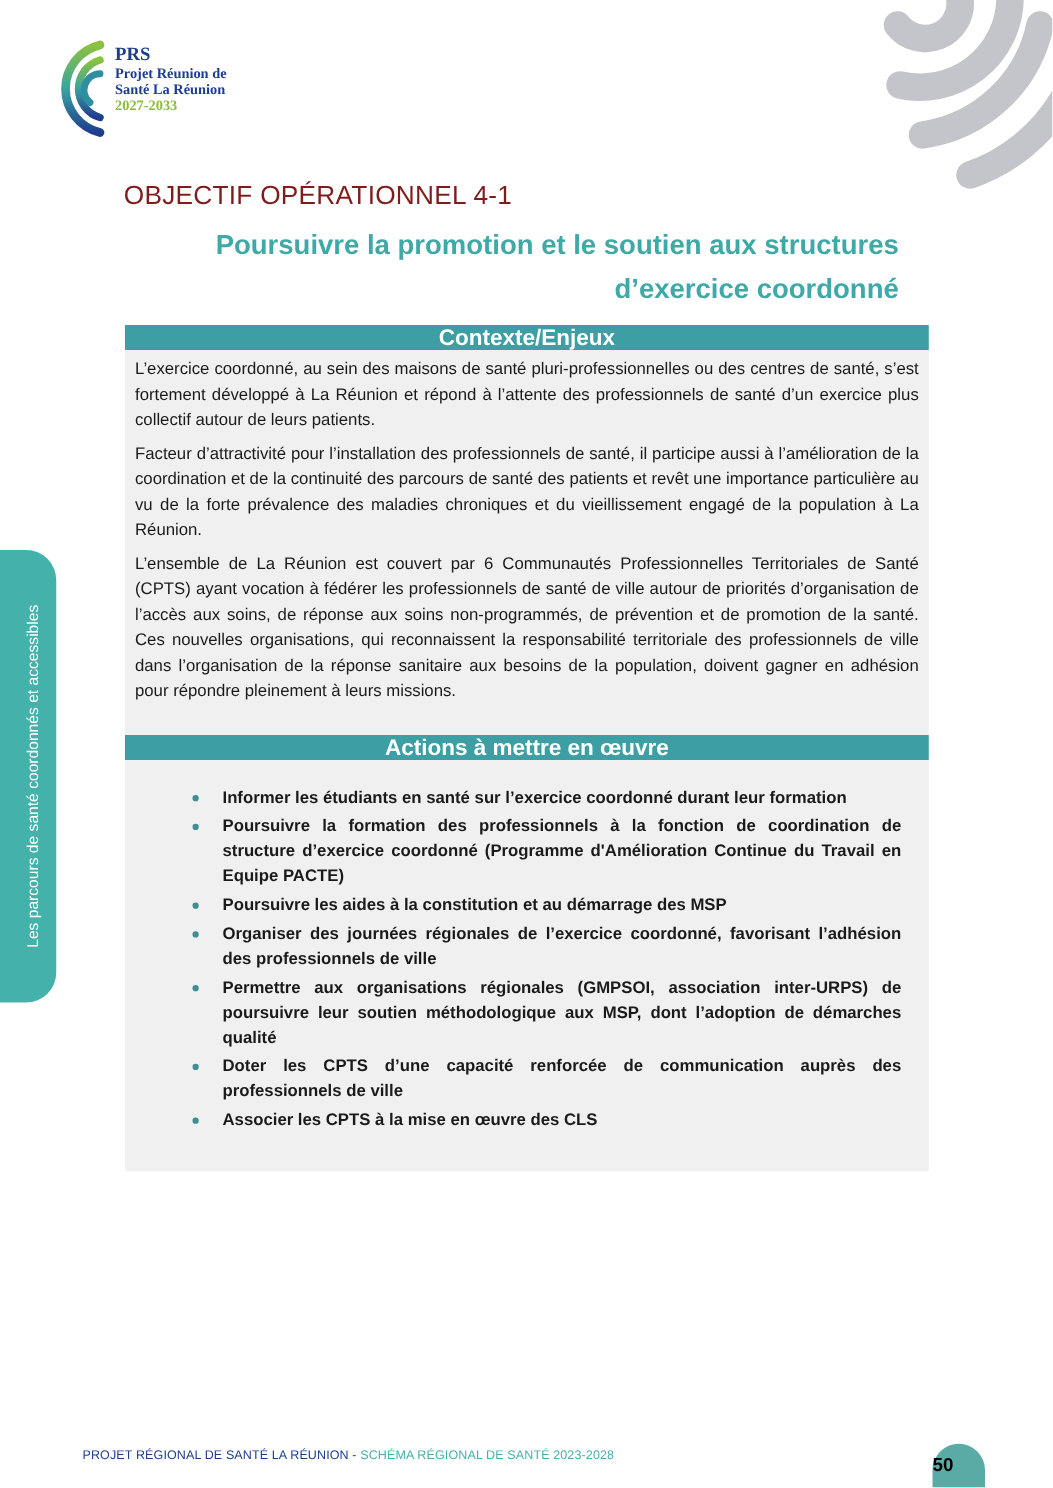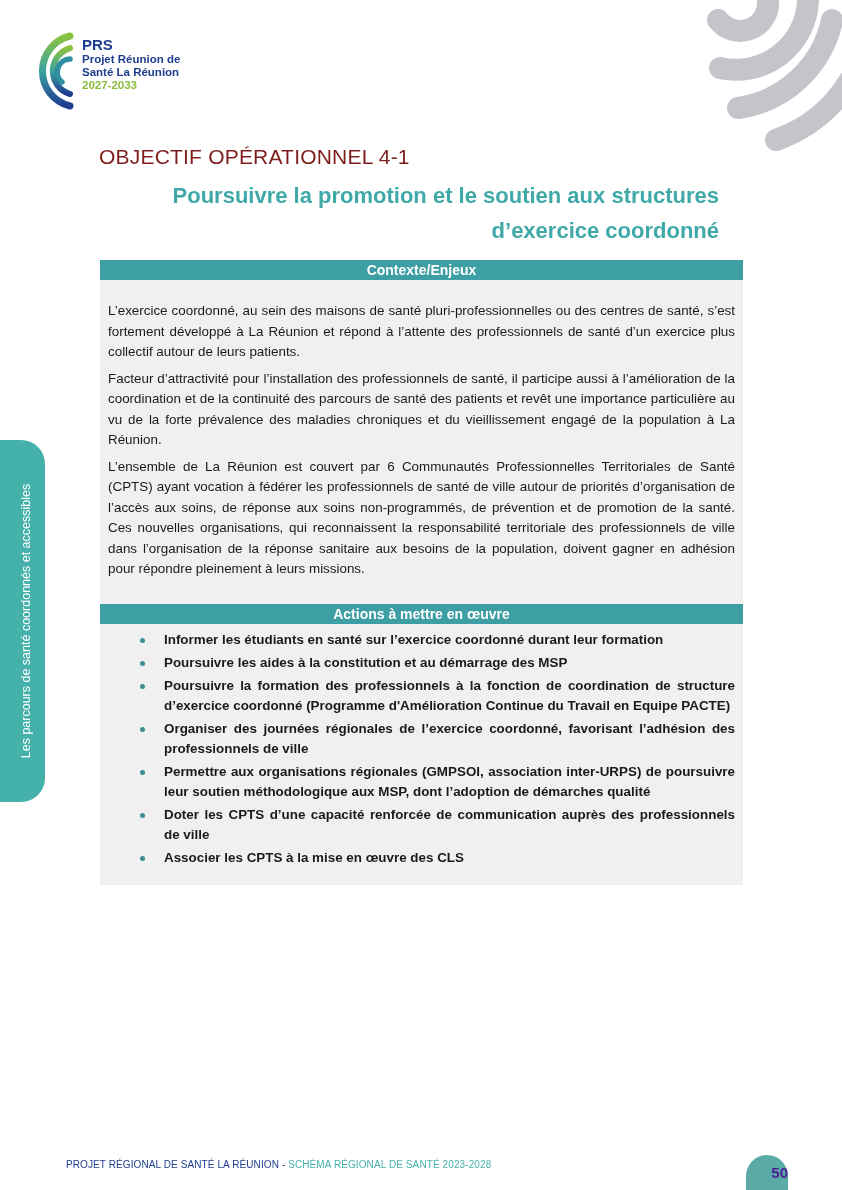--- a/index.html
+++ b/index.html
@@ -2,21 +2,21 @@
 <html><head>
   <meta charset="utf-8">
   <style>
     html, body { margin: 0; padding: 0; }
     body {
       width: 842px; height: 1190px; position: relative; overflow: hidden;
       background: #ffffff;
       font-family: "Liberation Sans", sans-serif;
       color: #1a1a1a;
     }
-    .logo { position: absolute; left: 20px; top: 28px; width: 190px; height: 84px; }
+    .logo { position: absolute; left: 30px; top: 28px; width: 190px; height: 84px; font-family: Liberation Serif, serif; }
     .logo svg { position: absolute; left: 0; top: 0; }
     .logo-text { position: absolute; left: 62px; top: 8px; line-height: 13px; }
     .logo-prs { font-weight: bold; color: #1e3d8f; font-size: 15px; line-height: 17px; }
     .logo-line { color: #1e3d8f; font-size: 11.5px; font-weight: bold; }
     .logo-years { color: #8bbd3c; font-size: 11.5px; font-weight: bold; }
 
     .corner-deco { position: absolute; right: 0; top: 0; }
 
     .obj-kicker {
       position: absolute; left: 99px; top: 145px;
@@ -26,28 +26,28 @@
       position: absolute; left: 99px; top: 178px; width: 620px;
       font-size: 22px; font-weight: bold; color: #3fa9a8; line-height: 35px; text-align: right;
     }
 
     .panel {
       position: absolute; left: 100px; top: 260px; width: 643px;
       background: #f0f0f0;
     }
     .panel-header {
       background: #3d9ea3; color: #ffffff; font-weight: bold;
-      text-align: center; font-size: 14px; height: 20px; line-height: 20px;
+      text-align: center; font-size: 18px; height: 20px; line-height: 20px;
     }
-    .panel-body { padding: 5px 8px 4px 8px; margin-top: 16px; }
+    .panel-body { padding: 5px 8px 4px 8px; }
     .para {
       font-size: 13.4px; line-height: 20.5px; text-align: justify; margin: 0 0 6px 0;
     }
     .panel-header.second { margin-top: 14px; }
-    .actions { list-style: none; margin: 0; padding: 6px 8px 14px 20px; }
+    .actions { list-style: none; margin: 14px; padding: 6px 8px 14px 20px; }
     .actions li {
       position: relative; padding-left: 44px; font-weight: bold;
       font-size: 13.4px; line-height: 20px; text-align: justify; margin-bottom: 3px;
     }
     .actions li .bullet {
       position: absolute; left: 20px; top: 8px; width: 5px; height: 5px;
       border-radius: 50%; background: #3d8d92;
     }
 
     .side-tab {
@@ -65,22 +65,22 @@
       position: absolute; left: 66px; top: 1159px; font-size: 10px; font-weight: normal;
       letter-spacing: 0.1px;
     }
     .footer .f1 { color: #1e3d8f; }
     .footer .sep { color: #1e3d8f; }
     .footer .f2 { color: #45b1ab; }
 
     .page-num {
       position: absolute; left: 746px; top: 1155px; width: 42px; height: 35px;
       background: #5aaba6; border-radius: 21px 21px 0 0;
-      color: #4c1d95; font-weight: bold; font-size: 15px;
-      text-align: right; line-height: 36px;
+      color: #000000; font-weight: bold; font-size: 15px;
+      text-align: left; line-height: 36px;
     }
   </style>
 </head>
 <body>
 
 <div class="logo">
   <svg width="62" height="84" viewBox="0 0 62 84">
     <defs>
       <linearGradient id="g1" x1="0" y1="0" x2="0" y2="1">
         <stop offset="0" stop-color="#8bc23f"></stop>
@@ -115,22 +115,22 @@
 <div class="panel">
   <div class="panel-header">Contexte/Enjeux</div>
   <div class="panel-body">
     <p class="para">L’exercice coordonné, au sein des maisons de santé pluri-professionnelles ou des centres de santé, s’est fortement développé à La Réunion et répond à l’attente des professionnels de santé d’un exercice plus collectif autour de leurs patients.</p>
     <p class="para">Facteur d’attractivité pour l’installation des professionnels de santé, il participe aussi à l’amélioration de la coordination et de la continuité des parcours de santé des patients et revêt une importance particulière au vu de la forte prévalence des maladies chroniques et du vieillissement engagé de la population à La Réunion.</p>
     <p class="para">L’ensemble de La Réunion est couvert par 6 Communautés Professionnelles Territoriales de Santé (CPTS) ayant vocation à fédérer les professionnels de santé de ville autour de priorités d’organisation de l’accès aux soins, de réponse aux soins non-programmés, de prévention et de promotion de la santé. Ces nouvelles organisations, qui reconnaissent la responsabilité territoriale des professionnels de ville dans l’organisation de la réponse sanitaire aux besoins de la population, doivent gagner en adhésion pour répondre pleinement à leurs missions.</p>
   </div>
   <div class="panel-header second">Actions à mettre en œuvre</div>
   <ul class="actions">
     <li><span class="bullet"></span><span>Informer les étudiants en santé sur l’exercice coordonné durant leur formation</span></li>
+    <li><span class="bullet"></span><span>Poursuivre la formation des professionnels à la fonction de coordination de structure d’exercice coordonné (Programme d'Amélioration Continue du Travail en Equipe PACTE)</span></li>
     <li><span class="bullet"></span><span>Poursuivre les aides à la constitution et au démarrage des MSP</span></li>
-    <li><span class="bullet"></span><span>Poursuivre la formation des professionnels à la fonction de coordination de structure d’exercice coordonné (Programme d'Amélioration Continue du Travail en Equipe PACTE)</span></li>
     <li><span class="bullet"></span><span>Organiser des journées régionales de l’exercice coordonné, favorisant l’adhésion des professionnels de ville</span></li>
     <li><span class="bullet"></span><span>Permettre aux organisations régionales (GMPSOI, association inter-URPS) de poursuivre leur soutien méthodologique aux MSP, dont l’adoption de démarches qualité</span></li>
     <li><span class="bullet"></span><span>Doter les CPTS d’une capacité renforcée de communication auprès des professionnels de ville</span></li>
     <li><span class="bullet"></span><span>Associer les CPTS à la mise en œuvre des CLS</span></li>
   </ul>
 </div>
 
 <div class="side-tab">
   <div class="side-tab-label">Les parcours de santé coordonnés et accessibles</div>
 </div>

